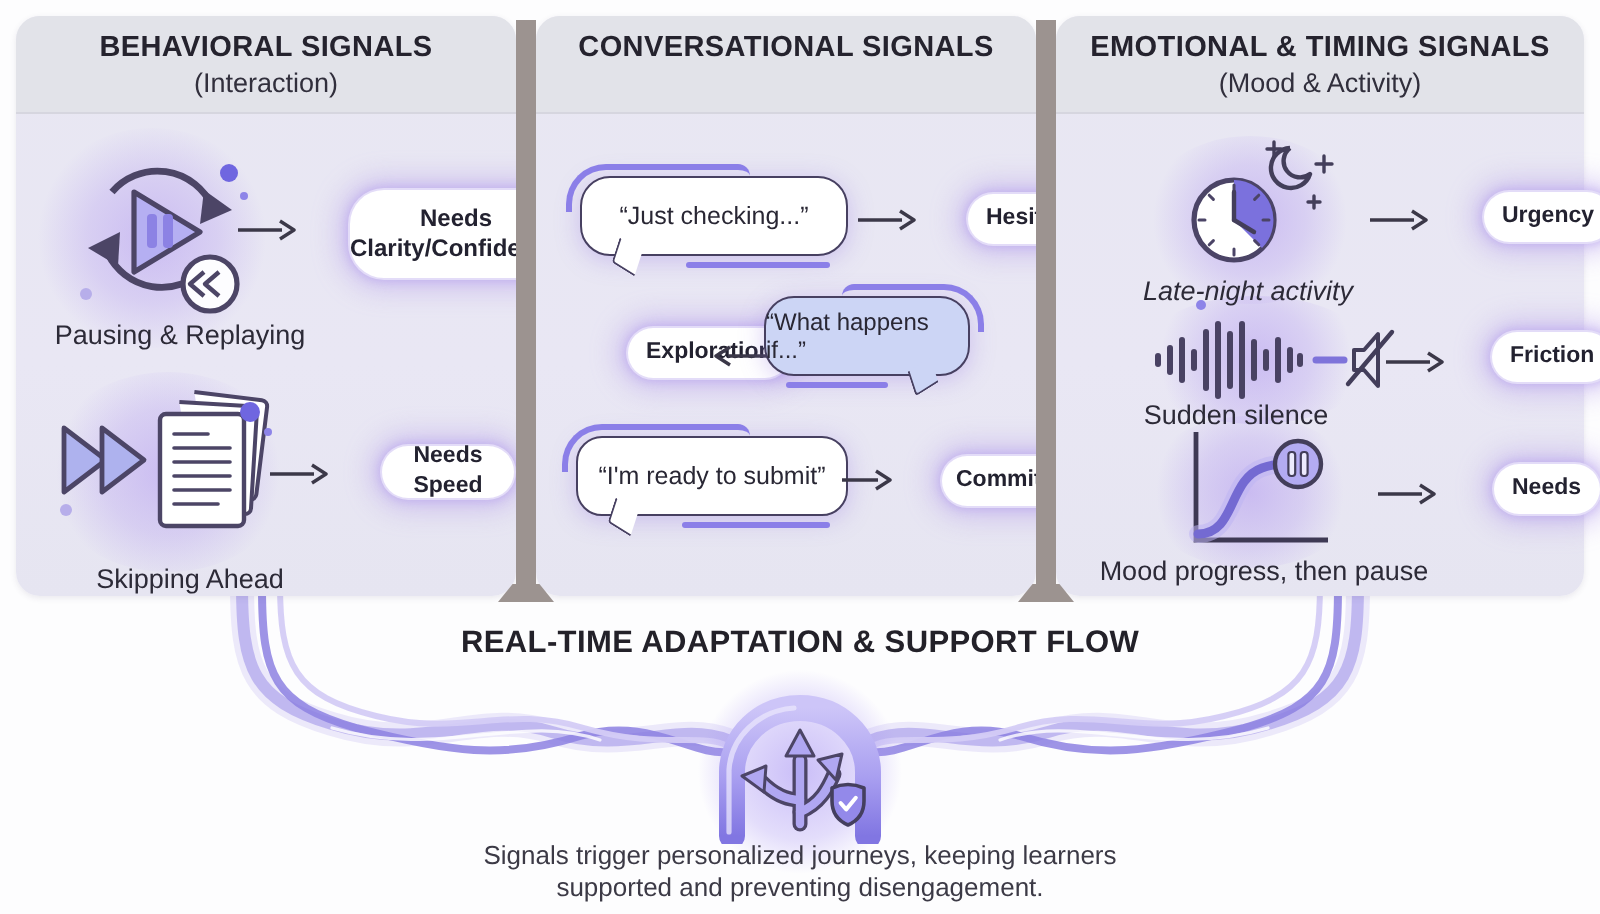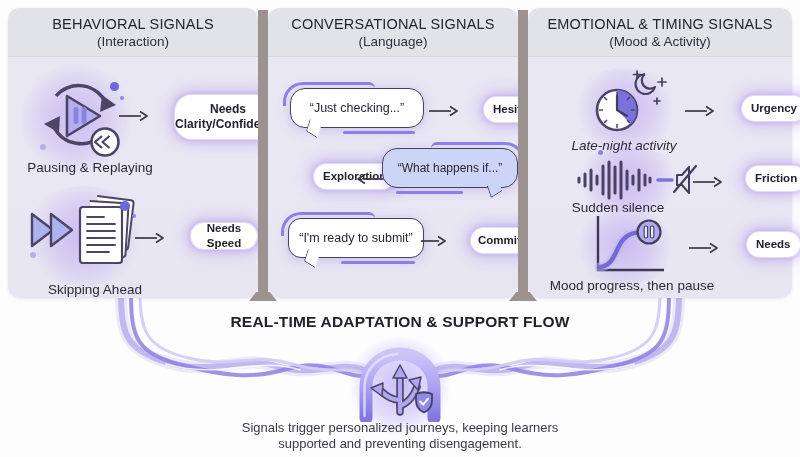--- a/index.html
+++ b/index.html
@@ -6,21 +6,21 @@
   html,body { background:#ffffff; }
   body { font-family:"Liberation Sans","DejaVu Sans",sans-serif; color:#28262f; }
   .canvas { position:relative; width:800px; height:457px; background:#fdfdfe; overflow:hidden; }
 
   
   .panel { position:absolute; top:8px; height:290px; border-radius:12px;
            background:linear-gradient(180deg,#e8e7f2 0%,#e9e7f4 60%,#e6e5f1 100%);
            box-shadow:0 1px 3px rgba(60,50,90,.10); z-index:2; }
   .panel-header { position:absolute; left:0; right:0; top:0; height:49px; border-radius:12px 12px 0 0;
                   background:#e2e3e9; border-bottom:1px solid #d6d6df; text-align:center; padding-top:7px; }
-  .panel-title { font-size:14.5px; font-weight:400; letter-spacing:.2px; color:#25232e; line-height:18px; }
+  .panel-title { font-size:14.5px; font-weight:700; letter-spacing:.2px; color:#25232e; line-height:18px; }
   .panel-subtitle { font-size:13.5px; color:#312f3c; line-height:17px; }
   .panel-1 { left:8px;   width:250px; }
   .panel-2 { left:268px; width:250px; }
   .panel-3 { left:528px; width:264px; }
 
   .divider { position:absolute; top:10px; width:10px; height:284px; background:#9c9390; z-index:3; }
   .divider-base { position:absolute; top:292px; width:28px; height:9px; background:#9c9390;
                   clip-path:polygon(26% 0,74% 0,100% 100%,0 100%); z-index:3; }
   .div-1 { left:258px; } .div-1b { left:249px; }
   .div-2 { left:518px; } .div-2b { left:509px; }
@@ -152,21 +152,20 @@
           <path d="M22,1.5 L29,6 L22,10.5" fill="none" stroke="#3b3848" stroke-width="1.7" stroke-linejoin="round"></path>
         </svg>
     </div>
     <div class="pill" style="left:154px; top:214px; height:28px;">Needs Speed</div>
     <div class="caption" style="left:0; top:274px; width:174px;">Skipping Ahead</div>
   </div>
 
   <div class="panel panel-2">
     <div class="panel-header">
       <div class="panel-title">CONVERSATIONAL SIGNALS</div>
-      <div class="panel-subtitle">(Language)</div>
     </div>
 
     <div class="bubble" style="left:22px; top:80px; width:134px; height:40px;">
       <span class="acc-tl"></span>
       <span class="acc-b-r"></span>
       <span class="tail tail-l"></span>
       <span>“Just checking...”</span>
     </div>
     <div class="arrow" style="left:160px; top:95px;">
       <svg width="30" height="12" viewBox="0 0 30 12">
@@ -176,21 +175,21 @@
     </div>
     <div class="pill" style="left:187px; top:88px; height:27px;">Hesitation</div>
 
     <div class="pill" style="left:17px; top:155px; height:27px;">Exploration</div>
     <div class="arrow flip" style="left:89px; top:163px;">
       <svg width="30" height="12" viewBox="0 0 30 12">
           <line x1="1" y1="6" x2="23" y2="6" stroke="#3b3848" stroke-width="1.7"></line>
           <path d="M22,1.5 L29,6 L22,10.5" fill="none" stroke="#3b3848" stroke-width="1.7" stroke-linejoin="round"></path>
         </svg>
     </div>
-    <div class="bubble blue" style="left:114px; top:140px; width:136px; height:40px; font-size:12px;">
+    <div class="bubble blue" style="left:114px; top:140px; width:103px; height:40px; font-size:12px;">
       <span class="acc-tr"></span>
       <span class="acc-b-l"></span>
       <span class="tail tail-r"></span>
       <span>“What happens if...”</span>
     </div>
 
     <div class="bubble" style="left:20px; top:210px; width:136px; height:40px;border-radius:13px;">
       <span class="acc-tl"></span>
       <span class="acc-b-r"></span>
       <span class="tail tail-l"></span>

